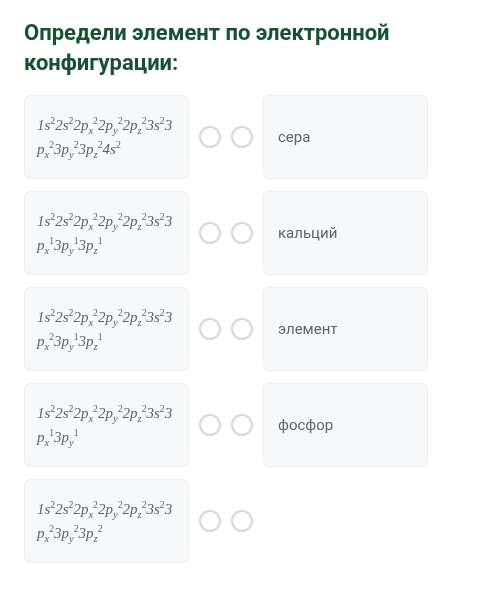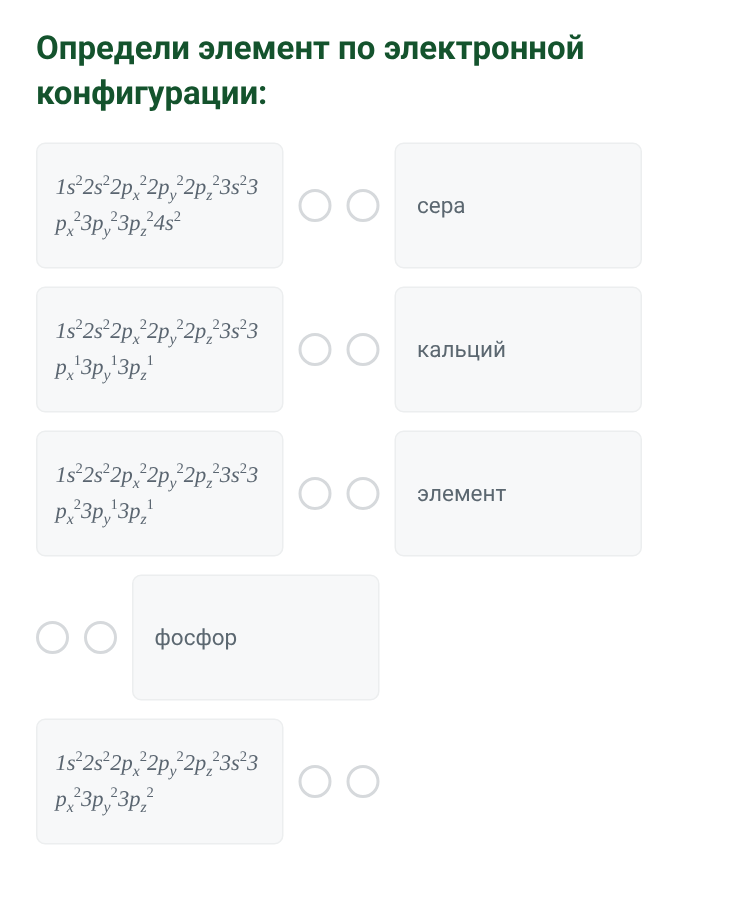--- a/index.html
+++ b/index.html
@@ -112,20 +112,23 @@
     </div>
     <div class="radio-col">
       <div class="radio"></div>
     </div>
     <div class="card card-right">
       <span class="element-name">элемент</span>
     </div>
   </div>
 
   <div class="pair-row">
+    <div class="card card-left">
+      <div class="formula">1<i>s</i><sup>2</sup>2<i>s</i><sup>2</sup>2<i>p</i><sub>x</sub><sup>2</sup>2<i>p</i><sub>y</sub><sup>2</sup>2<i>p</i><sub>z</sub><sup>2</sup>3<i>s</i><sup>2</sup>3<i>p</i><sub>x</sub><sup>1</sup>3<i>p</i><sub>y</sub><sup>1</sup></div>
+    </div>
     <div class="radio-col">
       <div class="radio"></div>
     </div>
     <div class="radio-col">
       <div class="radio"></div>
     </div>
     <div class="card card-right">
       <span class="element-name">фосфор</span>
     </div>
   </div>

